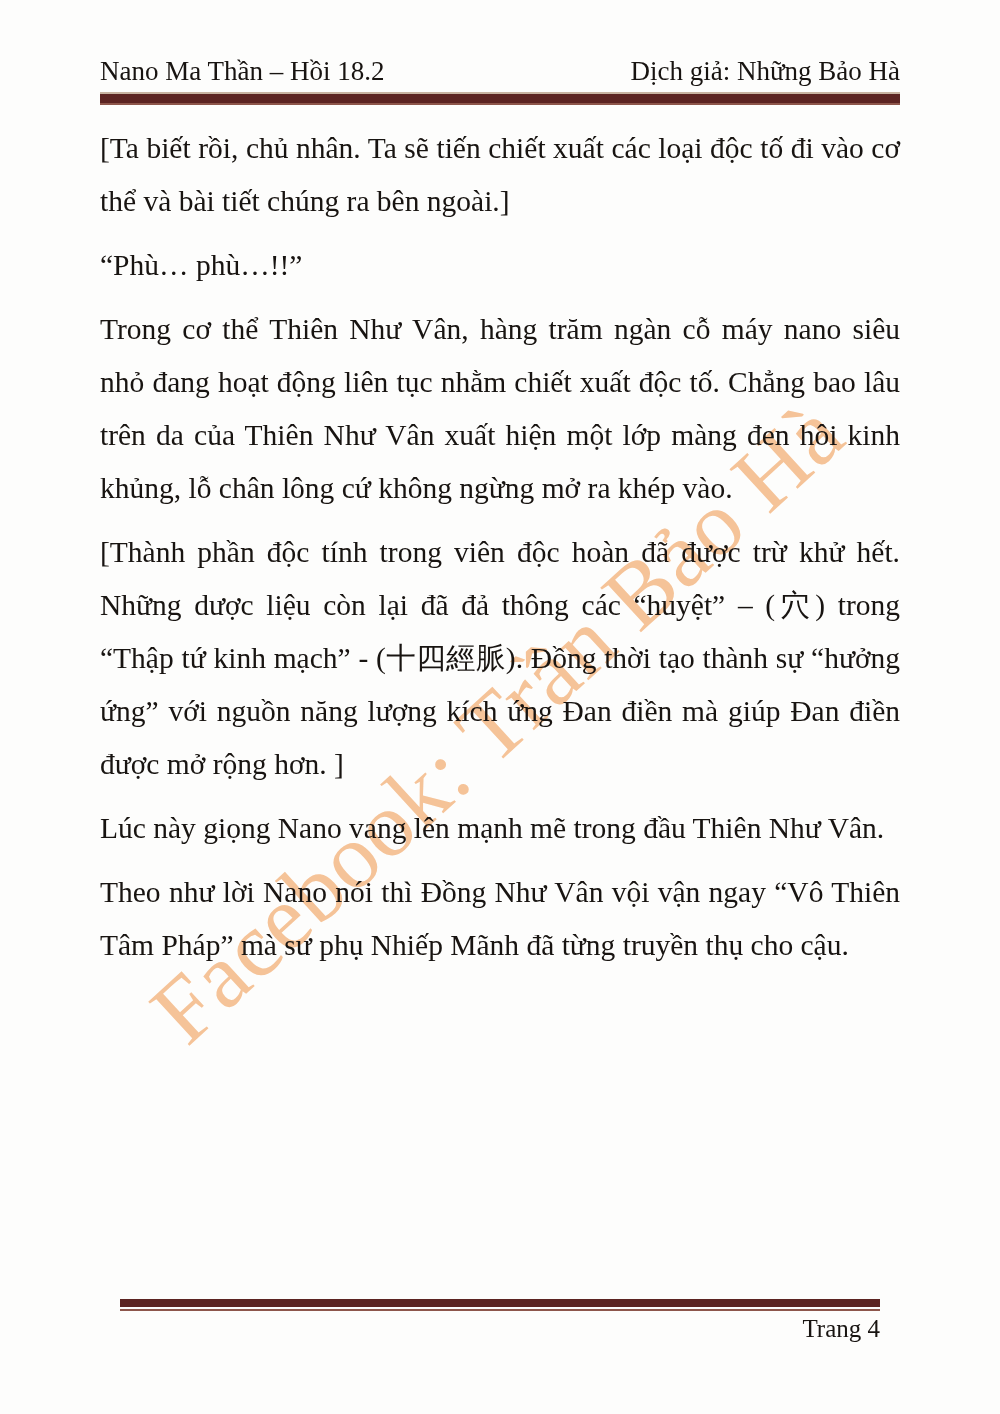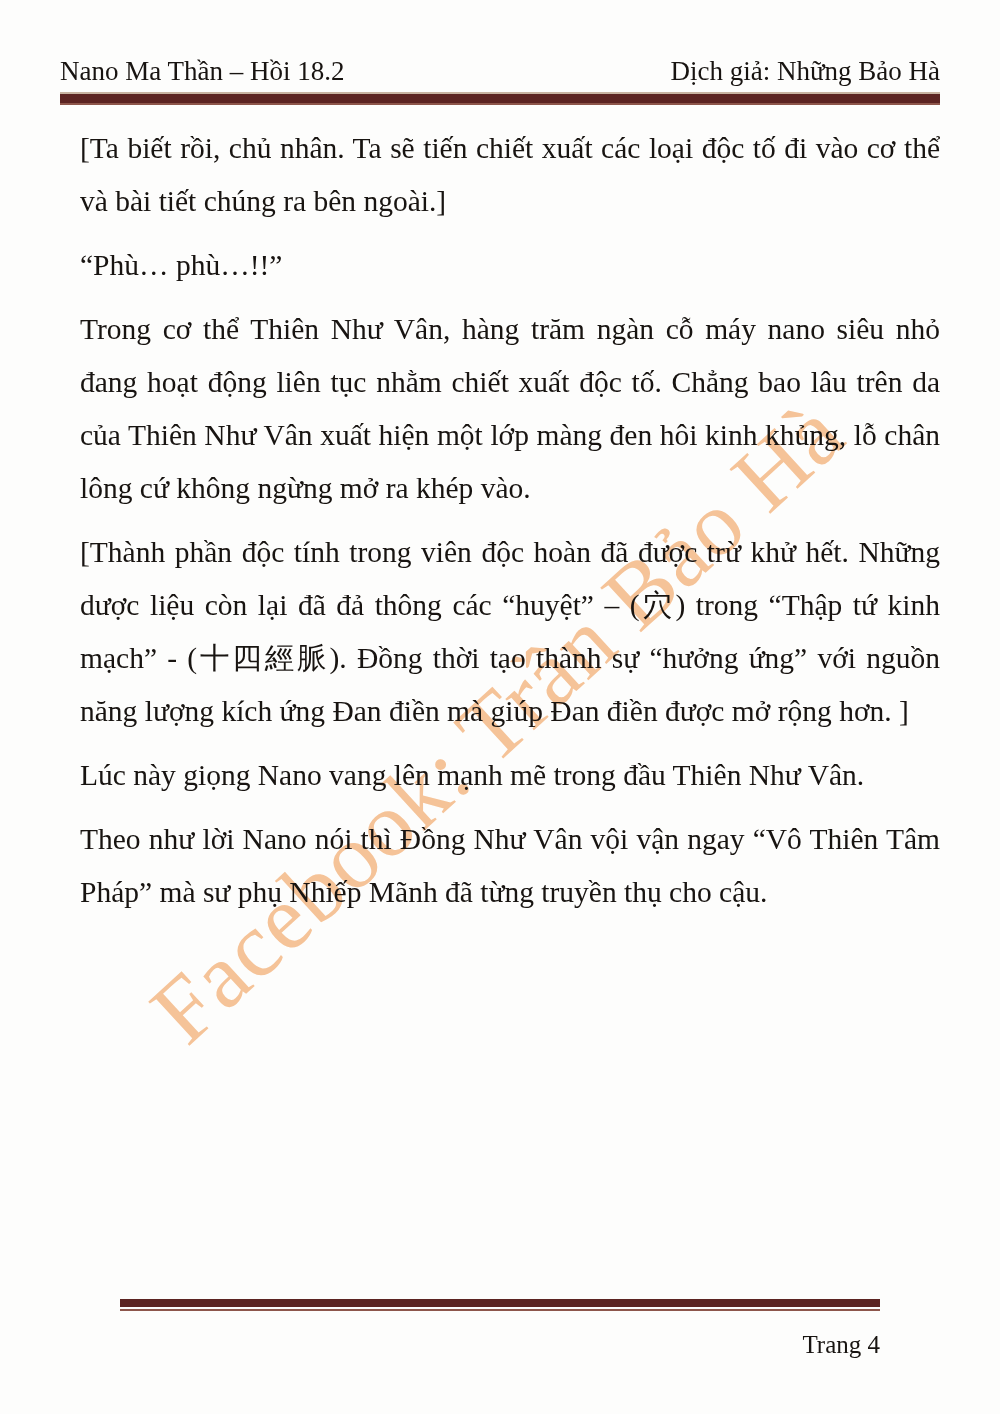--- a/index.html
+++ b/index.html
@@ -30,21 +30,21 @@
     white-space: nowrap;
     color: var(--c-watermark);
     opacity: 0.95;
     z-index: 0;
     letter-spacing: 1px;
     user-select: none;
   }
   .content {
     position: relative;
     z-index: 1;
-    padding: 0 60px;
+    padding: 0 100px;
   }
   .header {
     padding-top: 54px;
     display: flex;
     justify-content: space-between;
     align-items: baseline;
     font-size: 27px;
     line-height: 34px;
   }
   .header-rule {
@@ -52,34 +52,33 @@
     height: 13px;
     background: var(--c-rule-dark);
     border-top: 2px solid var(--c-rule-light);
     border-bottom: 2px solid var(--c-rule-thin);
   }
   .body-text {
     padding-top: 17px;
     font-size: 29.5px;
     line-height: 53px;
     text-align: justify;
-    margin-left: 20px;
   }
   .body-text p { margin-bottom: 11px; }
   .footer {
     position: absolute;
     left: 120px;
     right: 120px;
     top: 1299px;
     z-index: 1;
   }
   .footer-rule-thick { height: 8px; background: var(--c-rule-dark); }
   .footer-rule-thin  { height: 2px; background: var(--c-rule-thin); margin-top: 2px; }
   .footer-pagenum {
-    margin-top: 18px;
+    margin-top: 2px;
     text-align: right;
     font-size: 25px;
     line-height: 32px;
   }
 </style>
 </head>
 <body>
 
 <div class="page">
 

